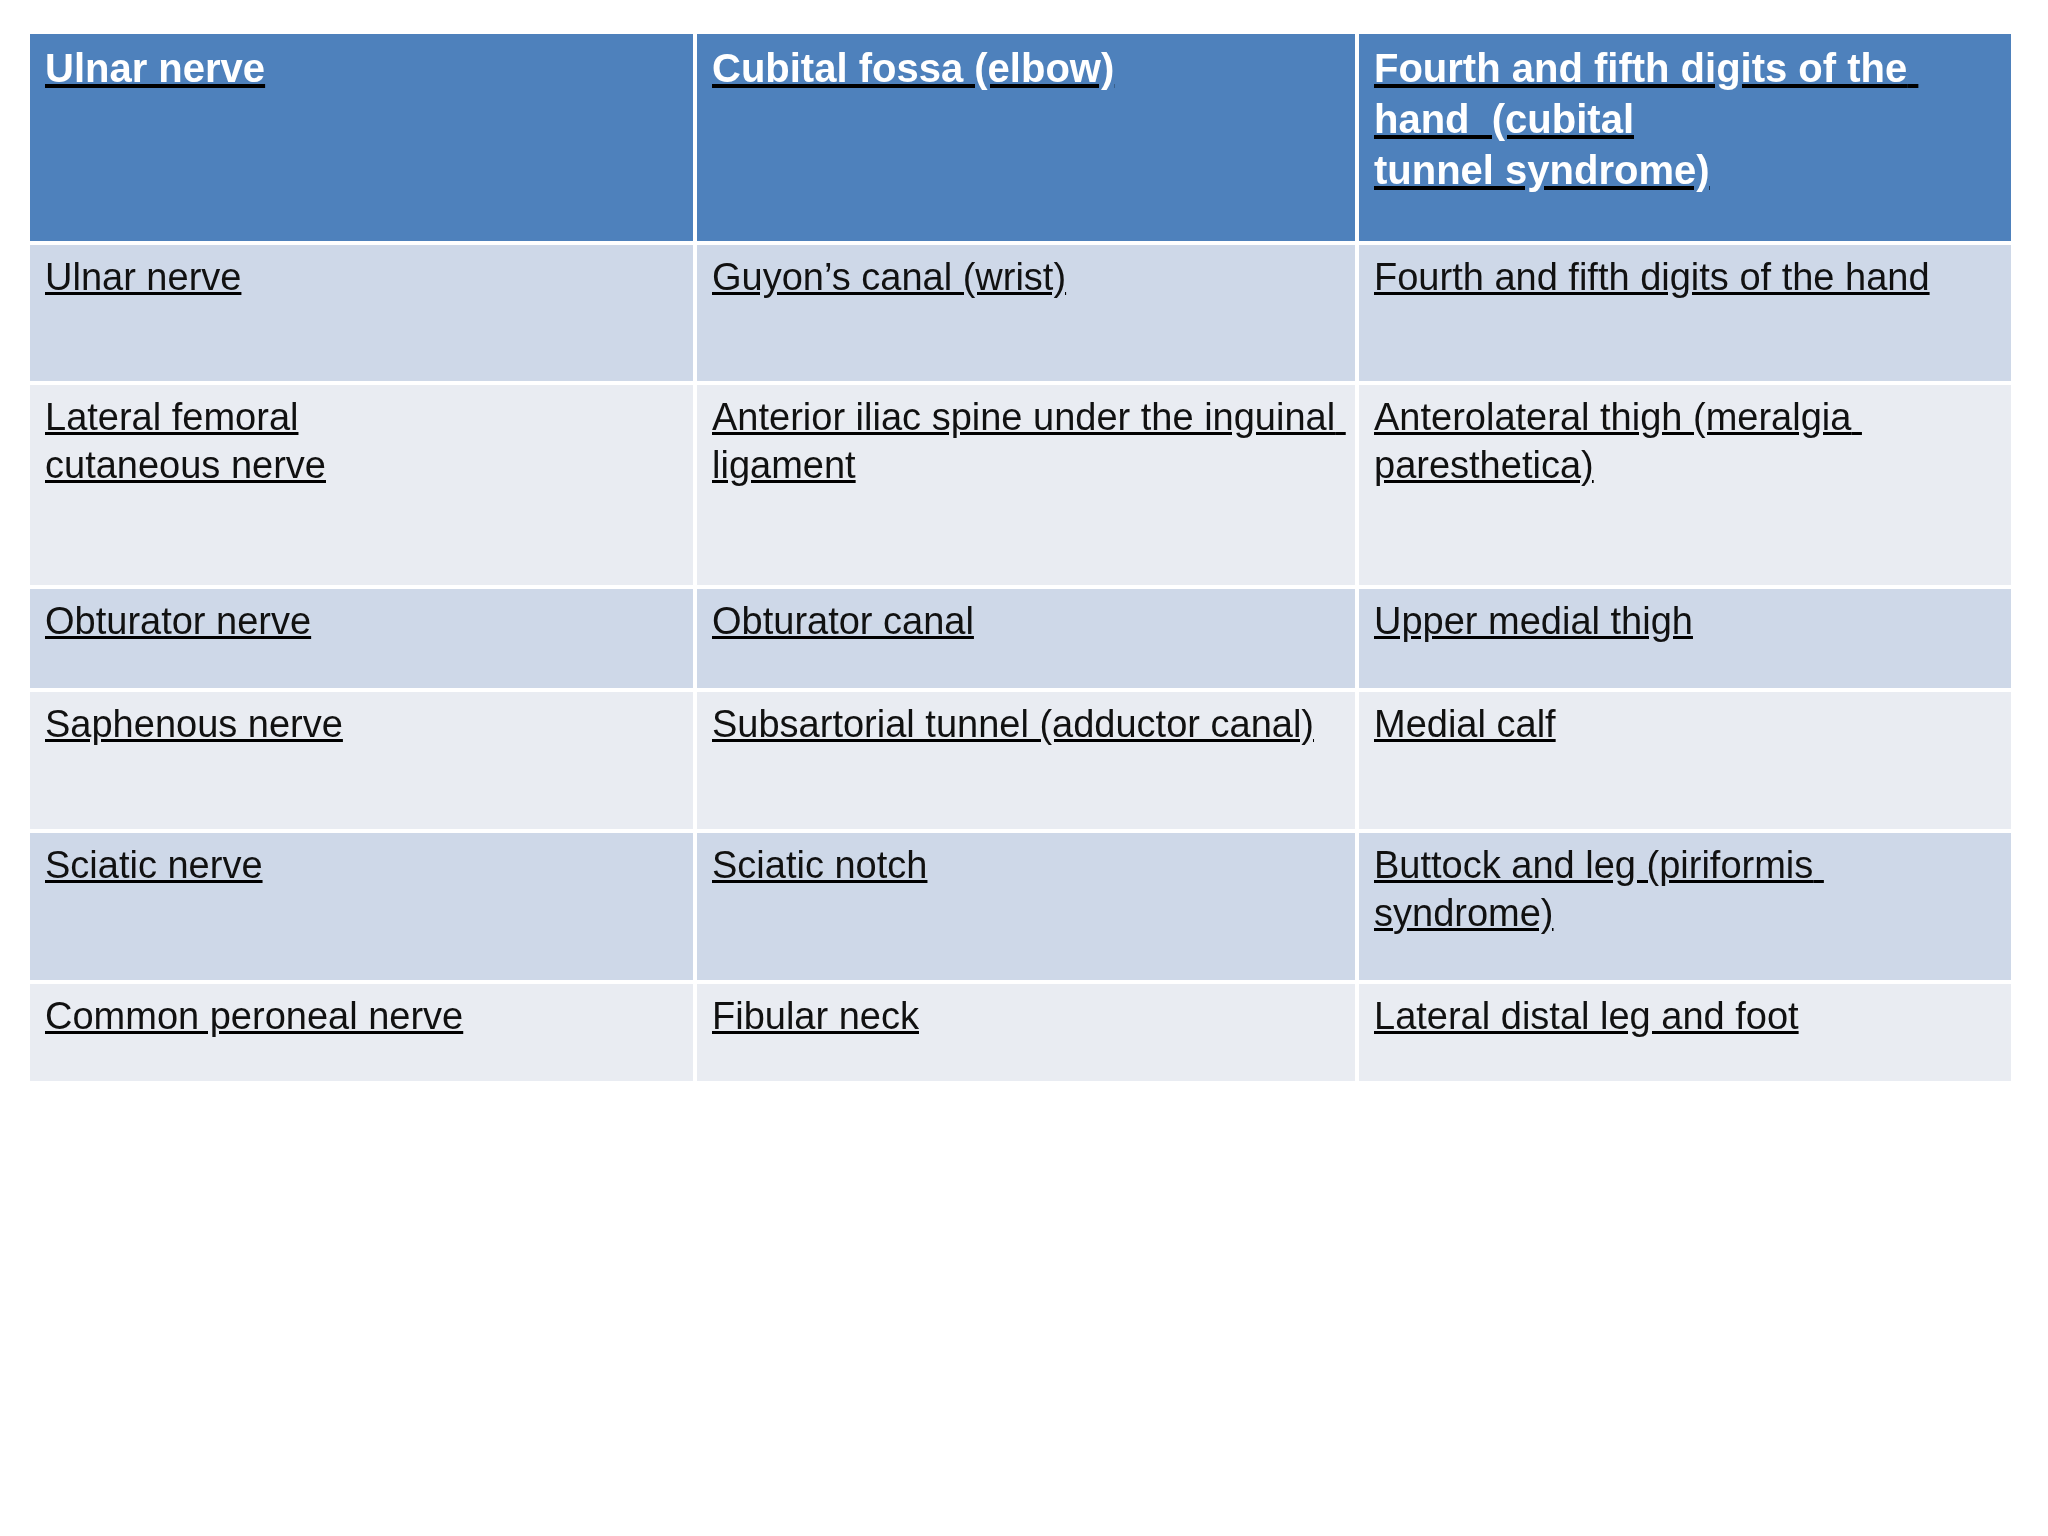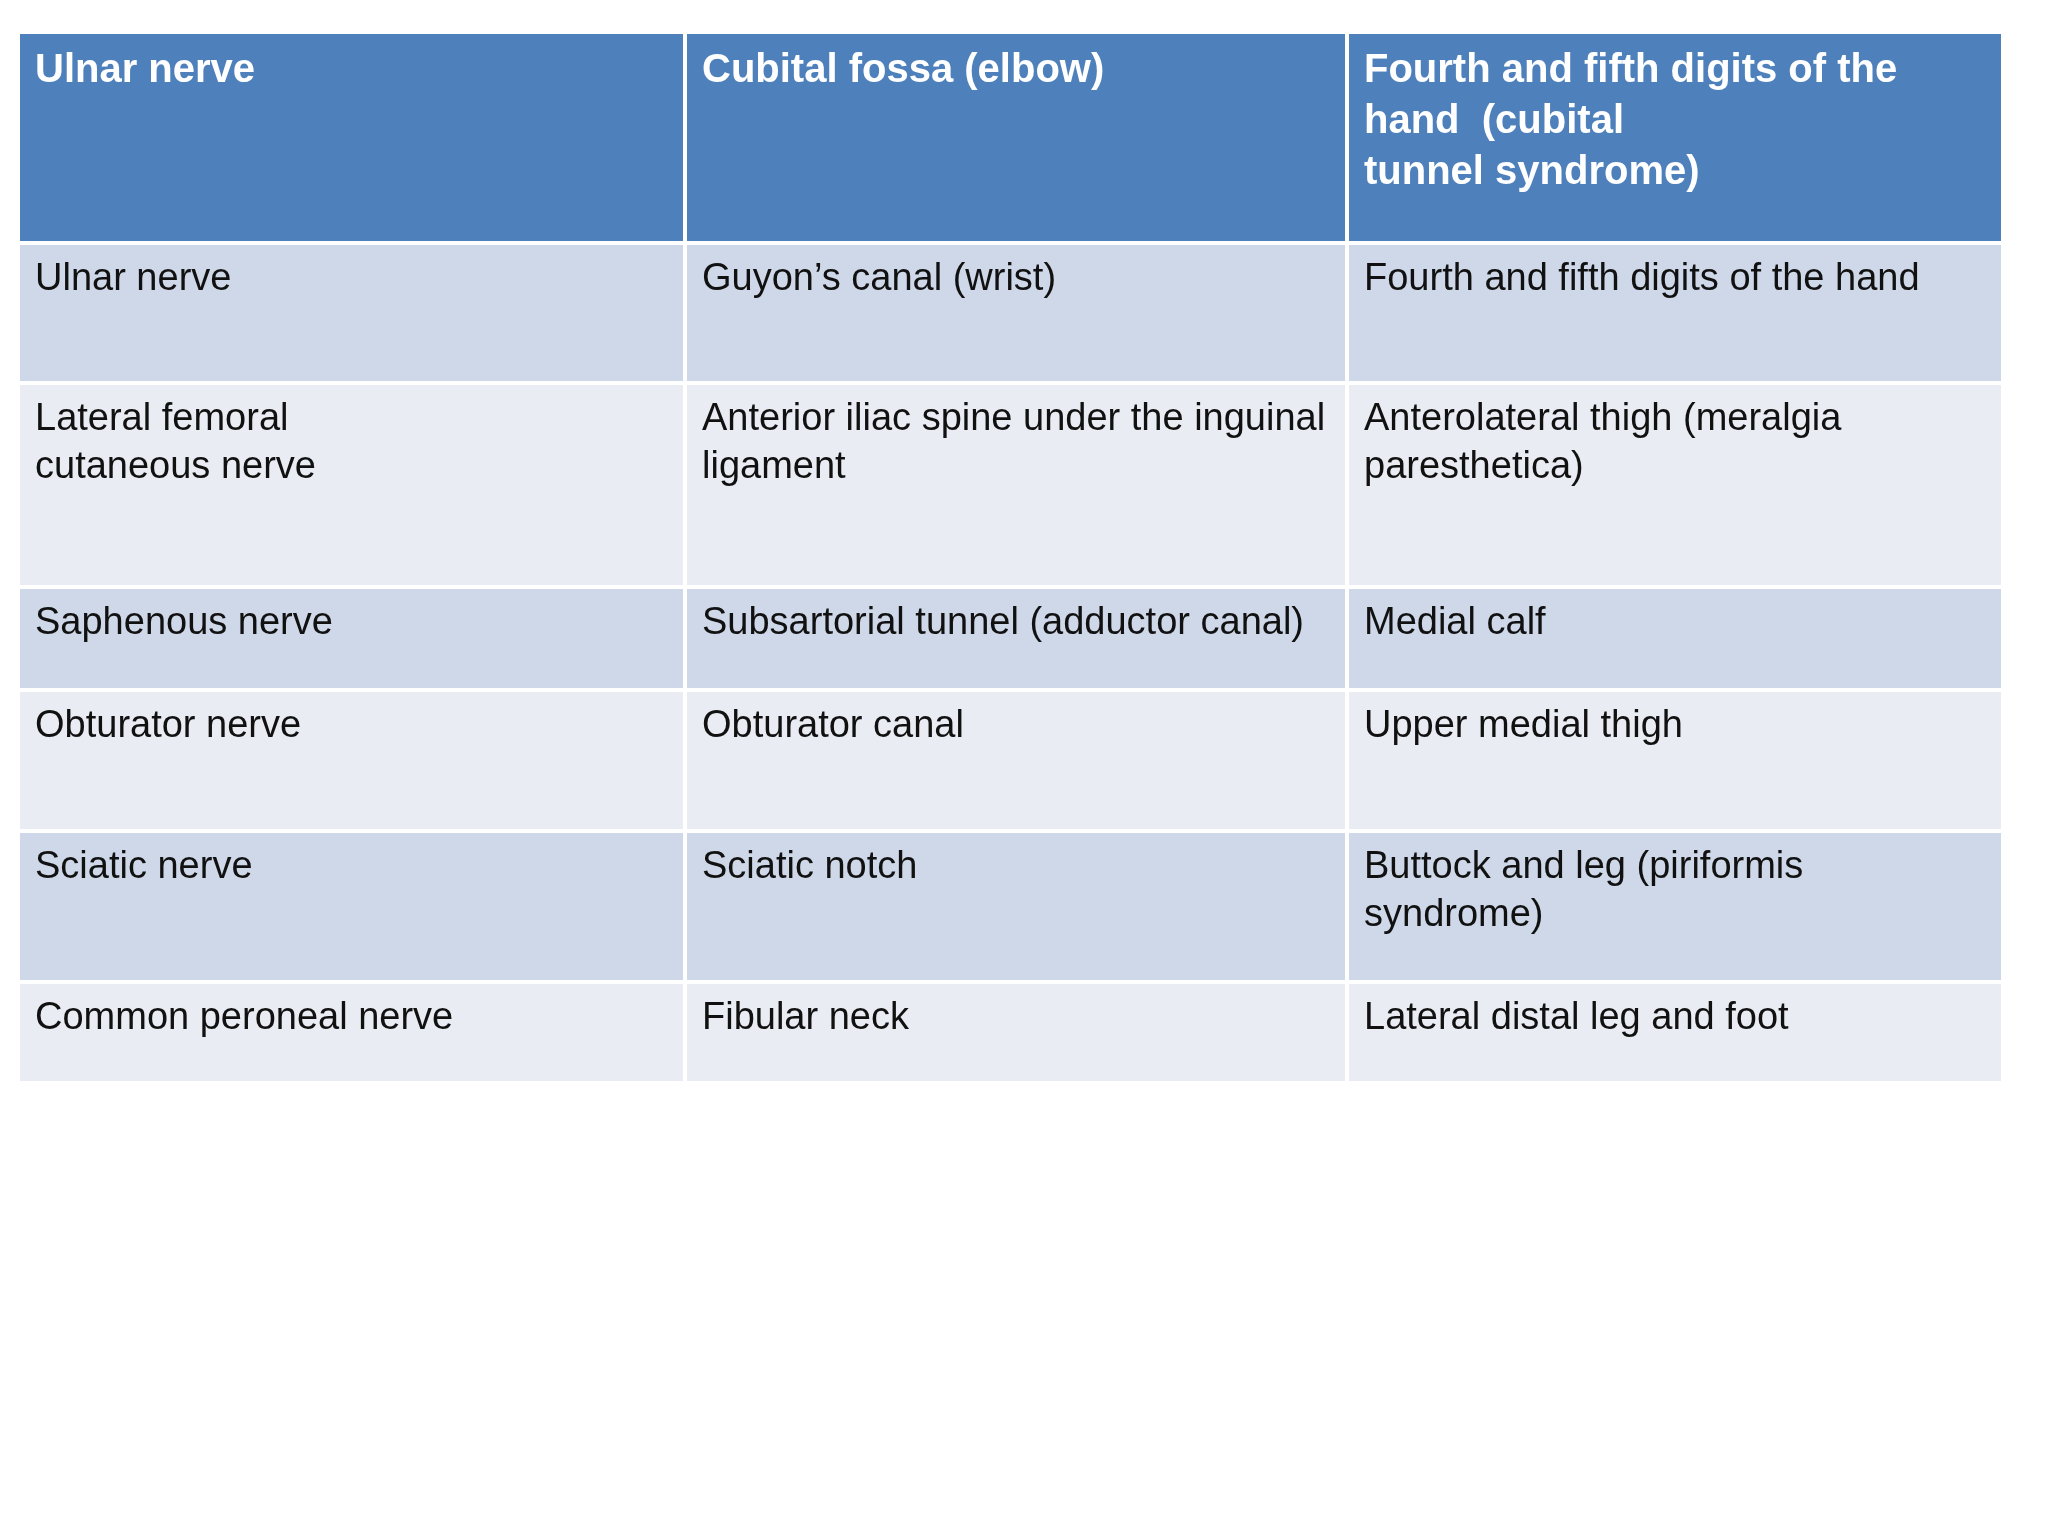--- a/index.html
+++ b/index.html
@@ -12,24 +12,25 @@
   }
   html,body{margin:0;padding:0;}
   body{
     width:2048px;height:1536px;
     background:#FFFFFF;
     position:relative;
     font-family:"Liberation Sans","DejaVu Sans",sans-serif;
   }
   table.nerve-table{
     position:absolute;
-    left:16px;top:30px;
+    left:26px;top:30px;
     width:1985px;
     border-collapse:collapse;
     table-layout:fixed;
+    text-decoration:underline;
   }
   table.nerve-table col:nth-child(1){width:667px;}
   table.nerve-table col:nth-child(2){width:662px;}
   table.nerve-table col:nth-child(3){width:656px;}
   th,td{
     border:4px solid var(--grid);
     vertical-align:top;
     text-align:left;
     padding:9px 14px 8px 15px;
     white-space:pre-wrap;
@@ -85,28 +86,28 @@
         <td>Guyon’s canal (wrist)</td>
         <td>Fourth and fifth digits of the hand</td>
       </tr>
       <tr>
         <td>Lateral femoral
 cutaneous nerve</td>
         <td>Anterior iliac spine under the inguinal ligament</td>
         <td>Anterolateral thigh (meralgia paresthetica)</td>
       </tr>
       <tr>
+        <td>Obturator nerve</td>
+        <td>Obturator canal</td>
+        <td>Upper medial thigh</td>
+      </tr>
+      <tr>
         <td>Saphenous nerve</td>
         <td>Subsartorial tunnel (adductor canal)</td>
         <td>Medial calf</td>
-      </tr>
-      <tr>
-        <td>Obturator nerve</td>
-        <td>Obturator canal</td>
-        <td>Upper medial thigh</td>
       </tr>
       <tr>
         <td>Sciatic nerve</td>
         <td>Sciatic notch</td>
         <td>Buttock and leg (piriformis syndrome)</td>
       </tr>
       <tr>
         <td>Common peroneal nerve</td>
         <td>Fibular neck</td>
         <td>Lateral distal leg and foot</td>

